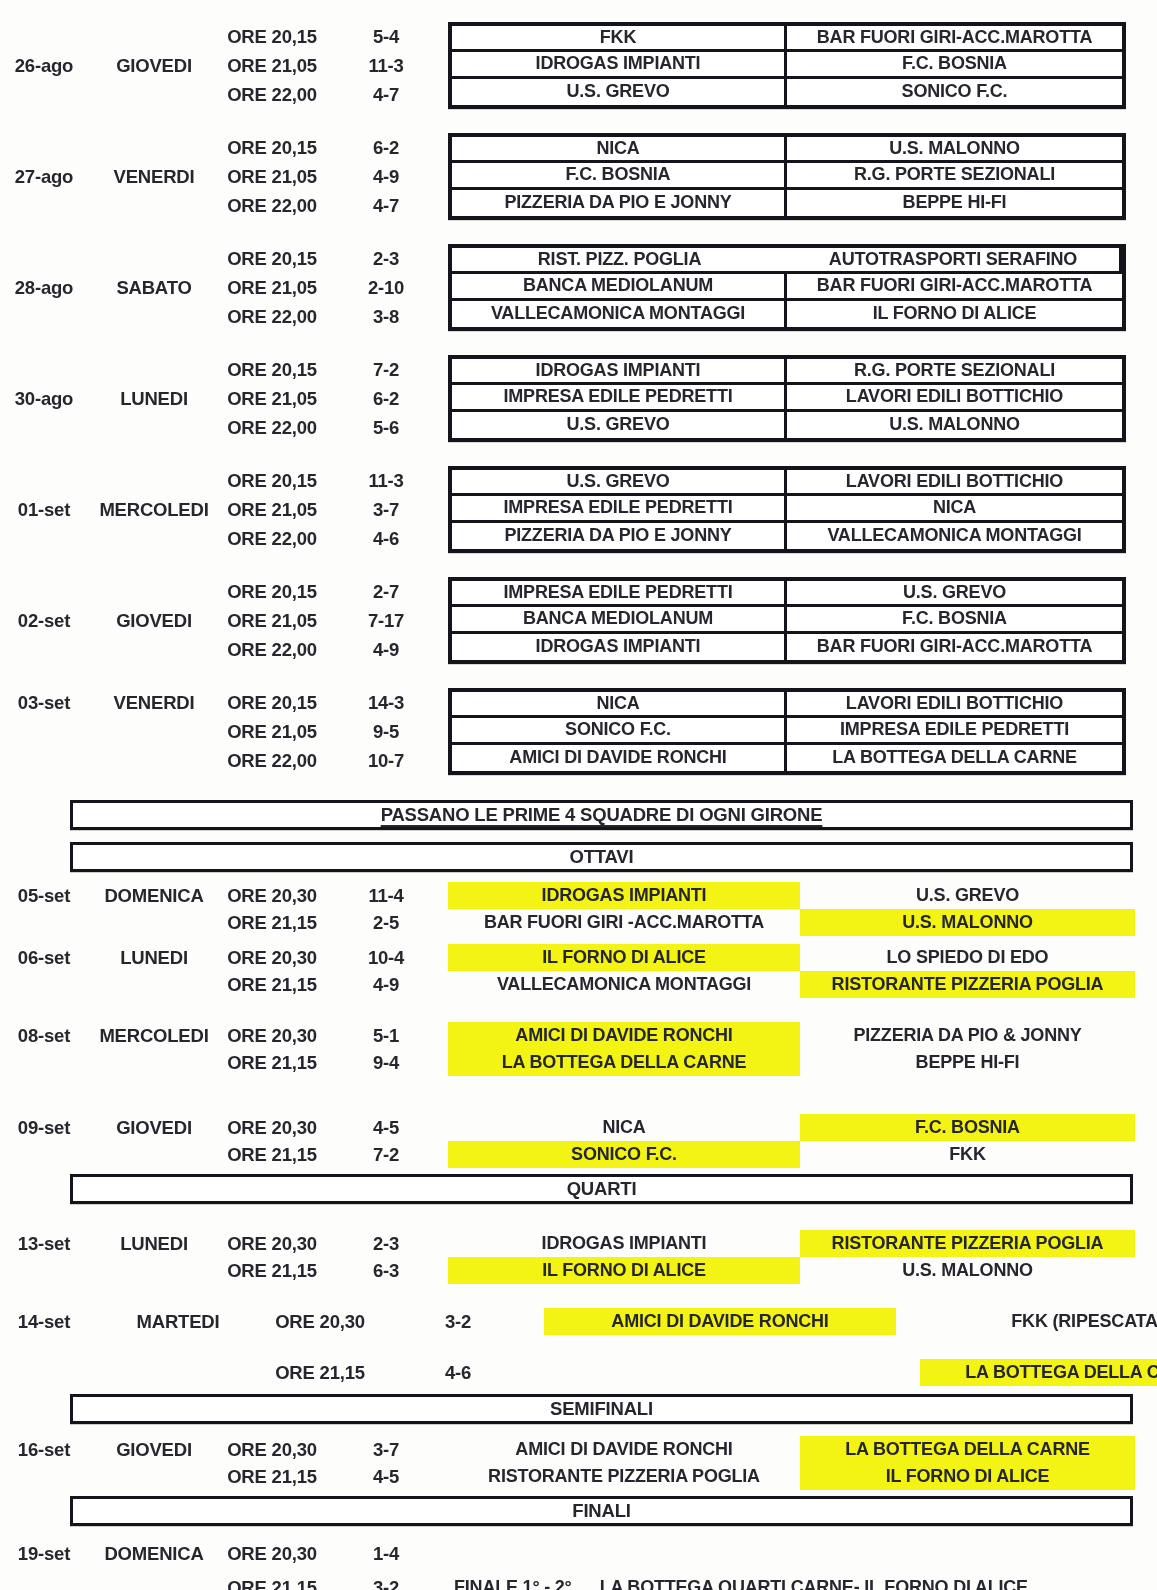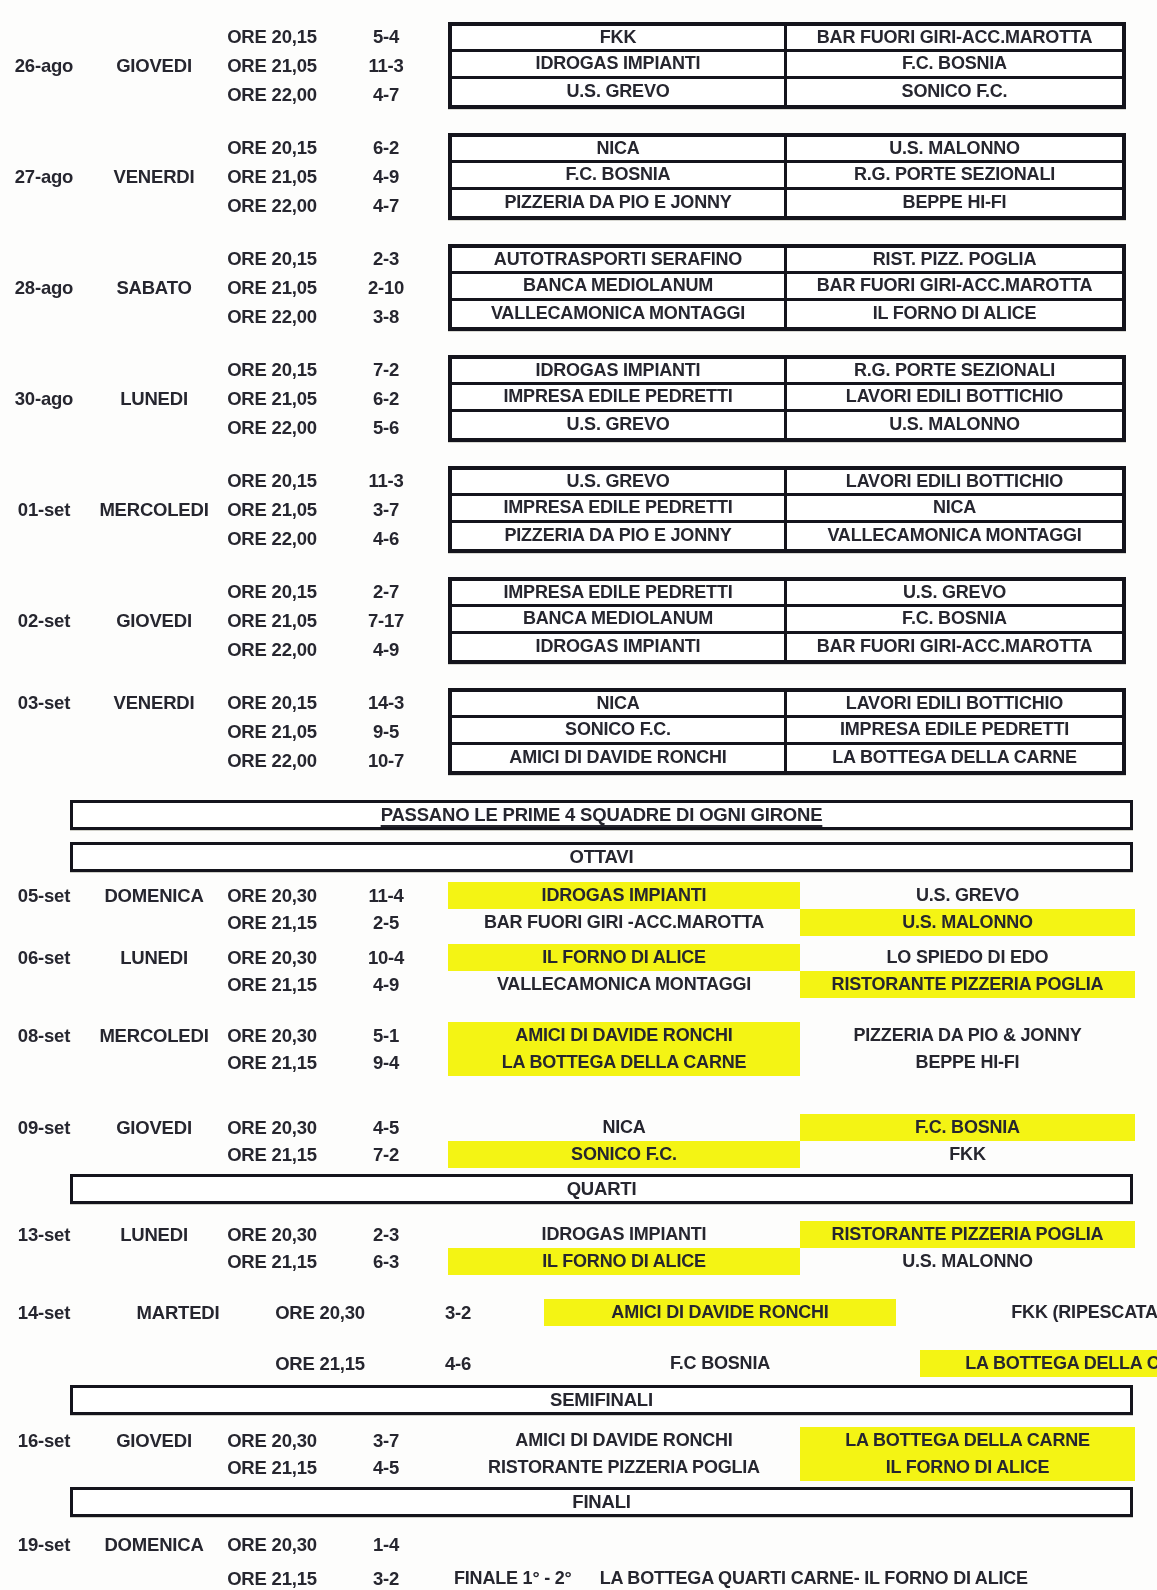--- a/index.html
+++ b/index.html
@@ -93,22 +93,22 @@
     <div class="gsec" style="margin-top: 24px;">
       <div class="c date" style="grid-row: 2;">28-ago</div>
       <div class="c day" style="grid-row: 2;">SABATO</div>
       <div class="c time" style="grid-row: 1;">ORE 20,15</div>
       <div class="c score" style="grid-row: 1;">2-3</div>
       <div class="c time" style="grid-row: 2;">ORE 21,05</div>
       <div class="c score" style="grid-row: 2;">2-10</div>
       <div class="c time" style="grid-row: 3;">ORE 22,00</div>
       <div class="c score" style="grid-row: 3;">3-8</div>
       <div class="gtable">
+        <div class="tcell away">RIST. PIZZ. POGLIA</div>
         <div class="tcell home">AUTOTRASPORTI SERAFINO</div>
-        <div class="tcell away">RIST. PIZZ. POGLIA</div>
         <div class="tcell home">BANCA MEDIOLANUM</div>
         <div class="tcell away">BAR FUORI GIRI-ACC.MAROTTA</div>
         <div class="tcell home last">VALLECAMONICA MONTAGGI</div>
         <div class="tcell away last">IL FORNO DI ALICE</div>
       </div>
     </div>
     <div class="gsec" style="margin-top: 24px;">
       <div class="c date" style="grid-row: 2;">30-ago</div>
       <div class="c day" style="grid-row: 2;">LUNEDI</div>
       <div class="c time" style="grid-row: 1;">ORE 20,15</div>
@@ -230,42 +230,41 @@
       <div class="kteam home" style="grid-row: 1;">NICA</div>
       <div class="kteam away hl" style="grid-row: 1;">F.C. BOSNIA</div>
       <div class="c time" style="grid-row: 2;">ORE 21,15</div>
       <div class="c score" style="grid-row: 2;">7-2</div>
       <div class="kteam home hl" style="grid-row: 2;">SONICO F.C.</div>
       <div class="kteam away" style="grid-row: 2;">FKK</div>
     </div>
     <div class="banner" style="margin-top: 6px;">
       <div class="banner-text">QUARTI</div>
     </div>
-    <div class="ksec" style="margin-top: 17px;">
+    <div class="ksec" style="margin-top: 26px;">
       <div class="c date" style="grid-row: 1;">13-set</div>
       <div class="c day" style="grid-row: 1;">LUNEDI</div>
       <div class="c time" style="grid-row: 1;">ORE 20,30</div>
       <div class="c score" style="grid-row: 1;">2-3</div>
       <div class="kteam home" style="grid-row: 1;">IDROGAS IMPIANTI</div>
       <div class="kteam away hl" style="grid-row: 1;">RISTORANTE PIZZERIA POGLIA</div>
       <div class="c time" style="grid-row: 2;">ORE 21,15</div>
       <div class="c score" style="grid-row: 2;">6-3</div>
       <div class="kteam home hl" style="grid-row: 2;">IL FORNO DI ALICE</div>
       <div class="kteam away" style="grid-row: 2;">U.S. MALONNO</div>
     </div>
     <div class="ksec" style="margin-top: 24px; gap: 24px;">
       <div class="c date" style="grid-row: 1;">14-set</div>
       <div class="c day" style="grid-row: 1;">MARTEDI</div>
       <div class="c time" style="grid-row: 1;">ORE 20,30</div>
       <div class="c score" style="grid-row: 1;">3-2</div>
       <div class="kteam home hl" style="grid-row: 1;">AMICI DI DAVIDE RONCHI</div>
       <div class="kteam away" style="grid-row: 1;">FKK (RIPESCATA)</div>
       <div class="c time" style="grid-row: 2;">ORE 21,15</div>
       <div class="c score" style="grid-row: 2;">4-6</div>
-      <div class="kteam home" style="grid-row: 2;">F.C BOSNIA</div>
       <div class="kteam away hl" style="grid-row: 2;">LA BOTTEGA DELLA CARNE</div>
     </div>
     <div class="banner" style="margin-top: 8px; align-items: center;">
       <div class="banner-text">SEMIFINALI</div>
     </div>
     <div class="ksec" style="margin-top: 12px;">
       <div class="c date" style="grid-row: 1;">16-set</div>
       <div class="c day" style="grid-row: 1;">GIOVEDI</div>
       <div class="c time" style="grid-row: 1;">ORE 20,30</div>
       <div class="c score" style="grid-row: 1;">3-7</div>

